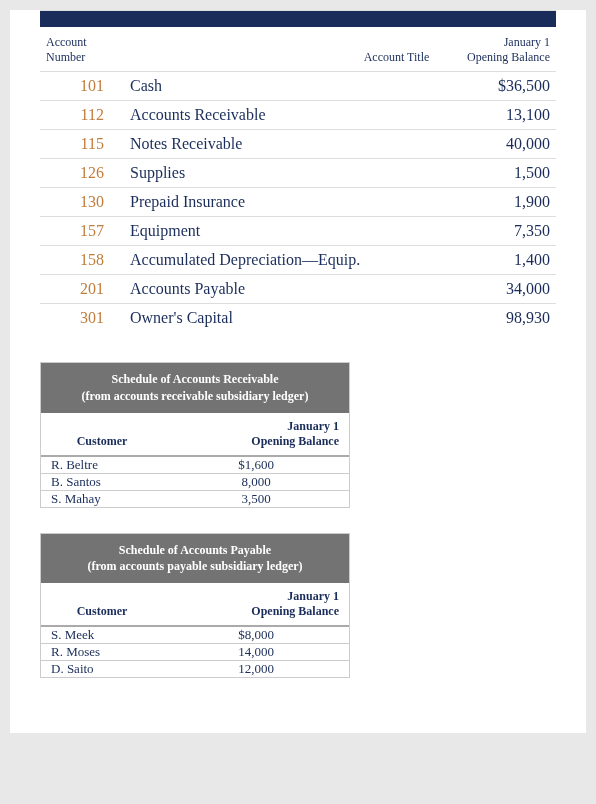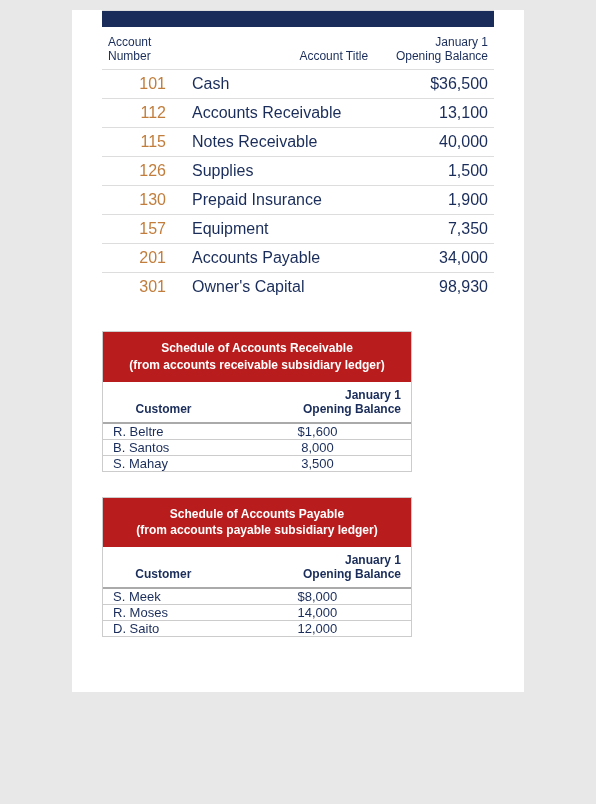--- a/index.html
+++ b/index.html
@@ -6,22 +6,23 @@
     body {
       background: #e8e8e8;
       font-family: Arial, sans-serif;
       font-size: 13px;
       display: flex;
       justify-content: center;
       padding: 10px;
     }
     .page {
       background: #fff;
-      width: 452px;
+      width: 576px;
       padding: 0 30px 30px 30px;
+      font-family: Liberation Serif, serif;
     }
 
     
     .gl-header {
       background: #1a2d5a;
       color: #fff;
       text-align: center;
       font-weight: bold;
       font-size: 13px;
       padding: 8px 0;
@@ -65,21 +66,21 @@
       color: #1a2d5a;
     }
 
     
     .schedule-box {
       border: 1px solid #ccc;
       width: 310px;
       margin-bottom: 25px;
     }
     .schedule-header {
-      background: #b91c1c;
+      background: #737373;
       color: #fff;
       text-align: center;
       font-weight: bold;
       font-size: 12px;
       padding: 8px 10px;
       line-height: 1.4;
     }
     .schedule-table {
       width: 100%;
       border-collapse: collapse;
@@ -151,20 +152,25 @@
       <td class="acct-num">130</td>
       <td class="acct-title">Prepaid Insurance</td>
       <td class="balance">1,900</td>
     </tr>
         <tr>
       <td class="acct-num">157</td>
       <td class="acct-title">Equipment</td>
       <td class="balance">7,350</td>
     </tr>
         <tr>
+      <td class="acct-num">158</td>
+      <td class="acct-title">Accumulated Depreciation—Equip.</td>
+      <td class="balance">1,400</td>
+    </tr>
+        <tr>
       <td class="acct-num">201</td>
       <td class="acct-title">Accounts Payable</td>
       <td class="balance">34,000</td>
     </tr>
         <tr>
       <td class="acct-num">301</td>
       <td class="acct-title">Owner's Capital</td>
       <td class="balance">98,930</td>
     </tr>
       </tbody>

